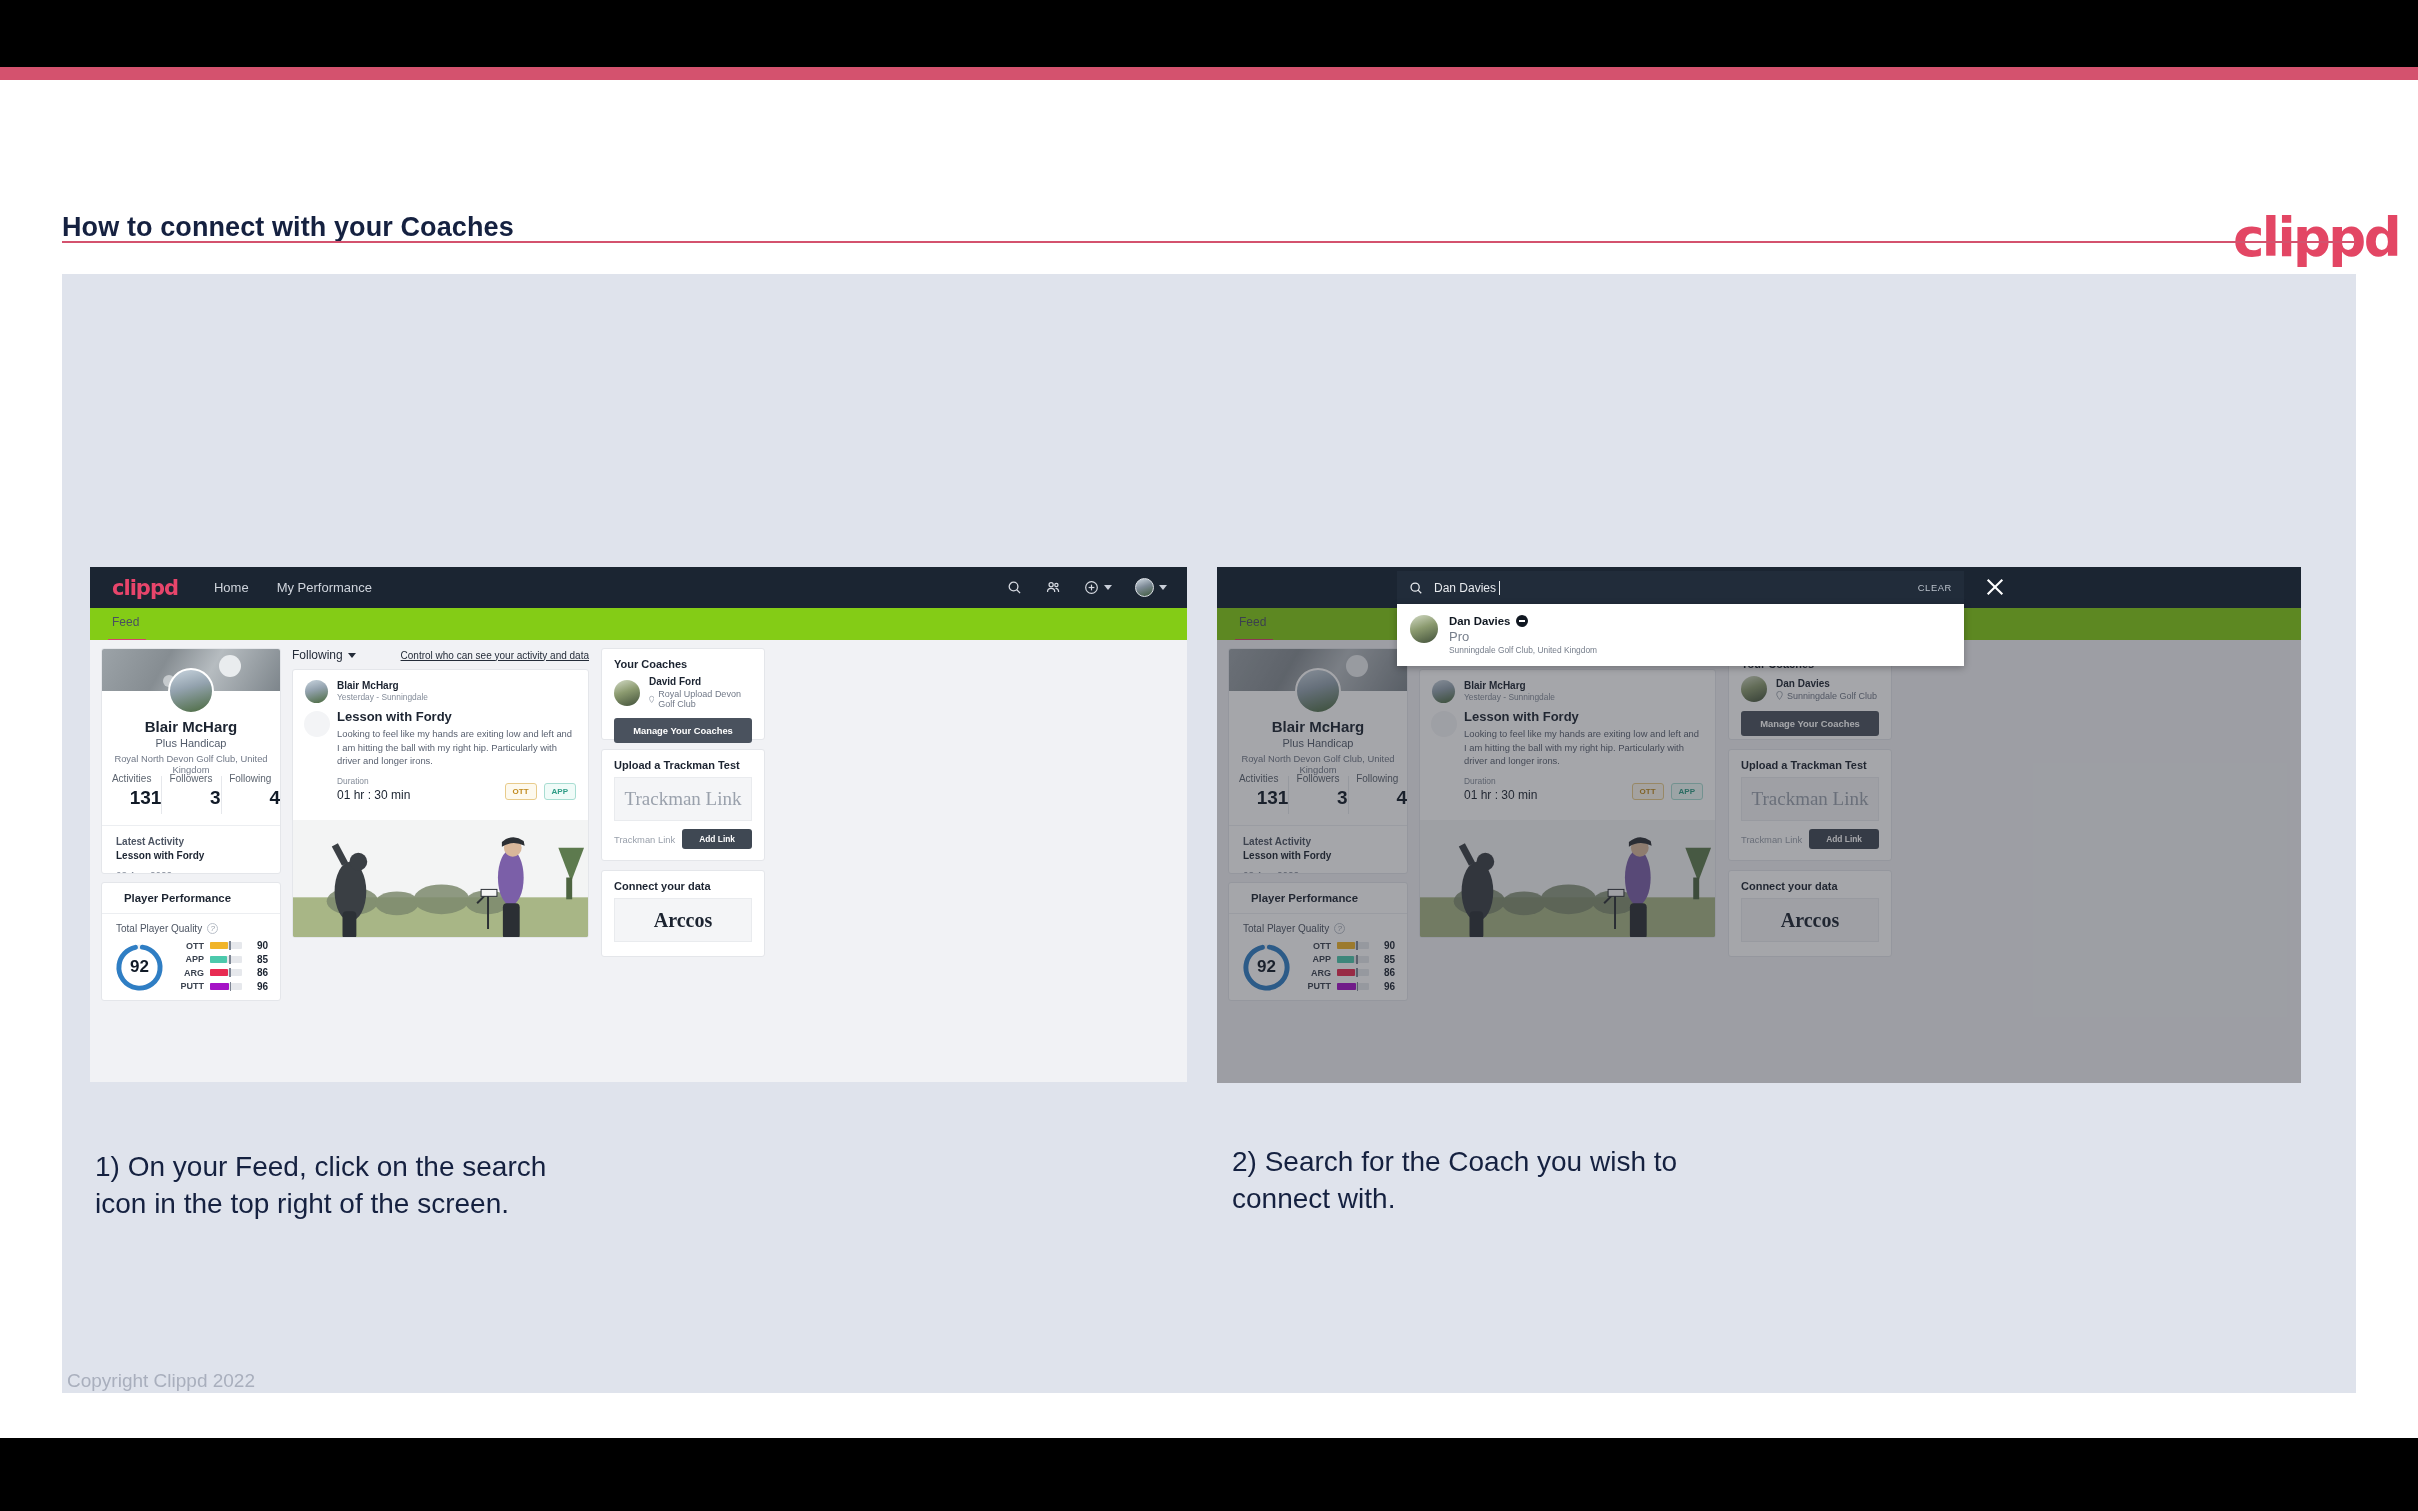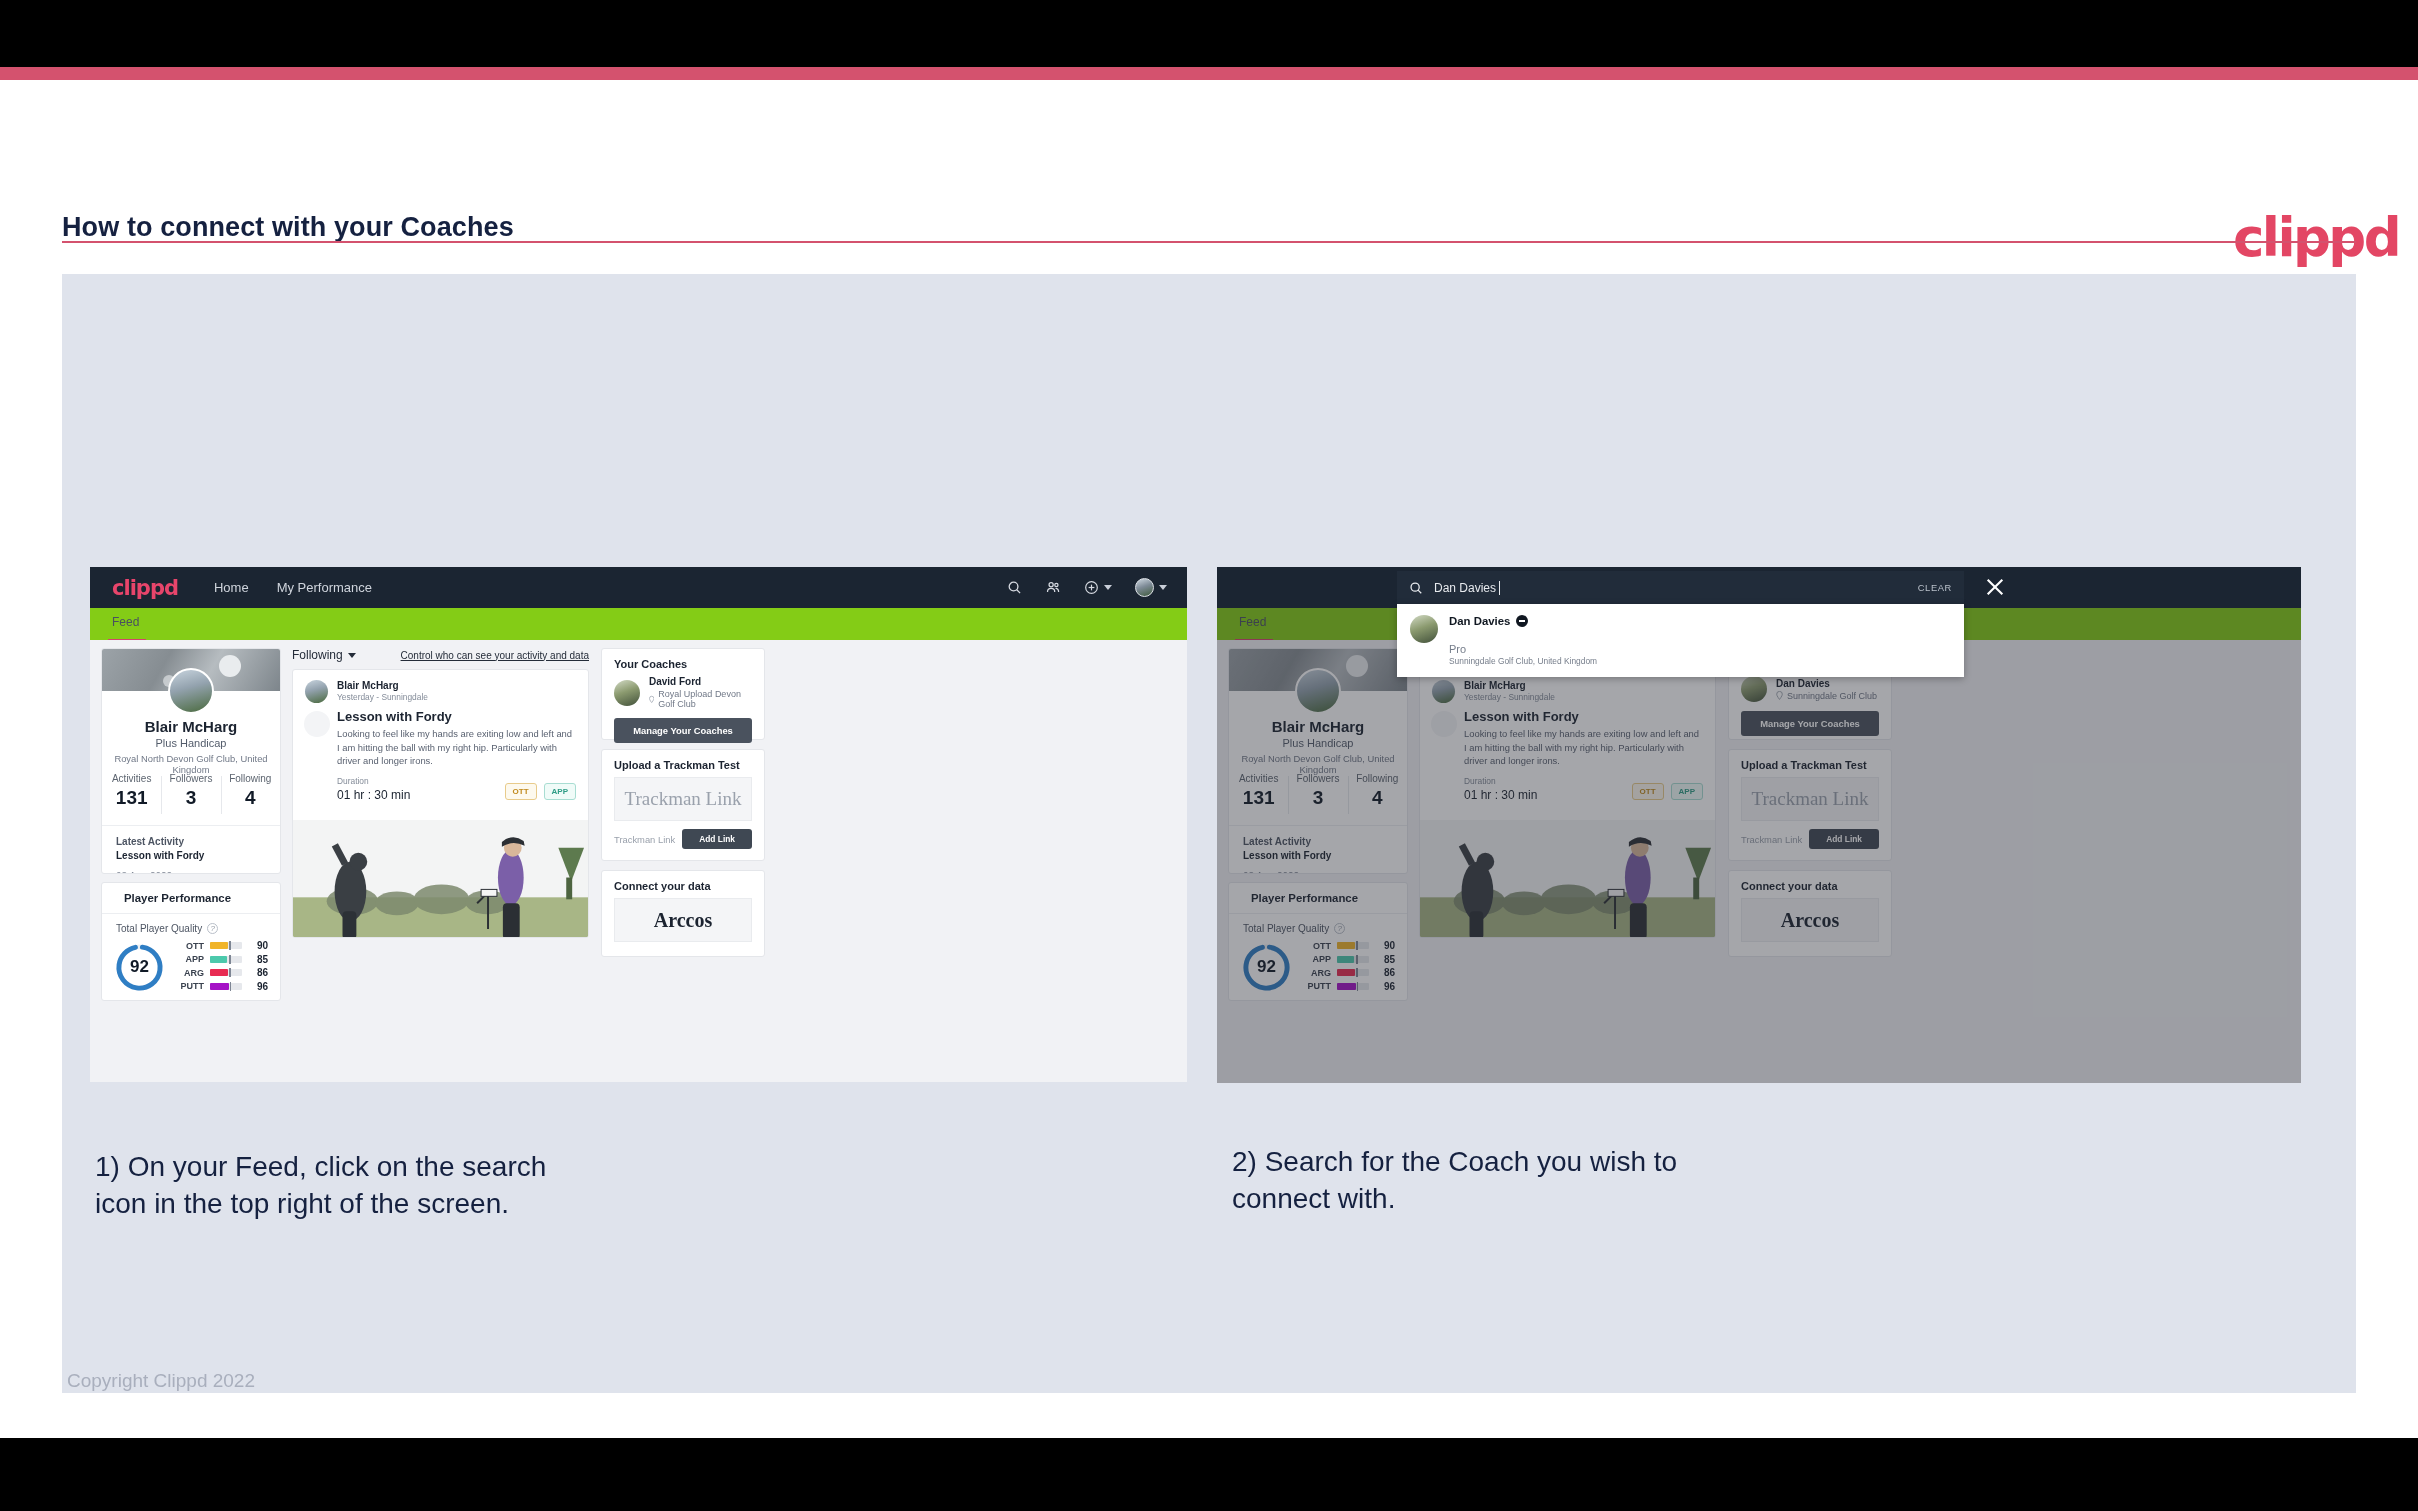--- a/index.html
+++ b/index.html
@@ -116,21 +116,21 @@
     background:linear-gradient(165deg,#c8d4de 0%,#93a2ae 42%,#4a6a3e 100%);
     border:2px solid #fff;
   }
   .p-name { position:absolute; top:69px; width:100%; text-align:center; font-size:15px; font-weight:bold; color:#1b2330; }
   .p-hcp { position:absolute; top:88px; width:100%; text-align:center; font-size:11px; color:#535c6b; }
   .p-club { position:absolute; top:104px; width:100%; text-align:center; font-size:9.4px; color:#707887; }
   .p-stats { position:absolute; top:124px; left:0; width:100%; display:flex; }
   .p-stat { flex:1; text-align:center; position:relative; }
   .p-stat + .p-stat::before { content:""; position:absolute; left:0; top:3px; width:1px; height:38px; background:#e6e8ec; }
   .p-stat .lbl { font-size:10px; color:#5c646f; }
-  .p-stat .val { font-size:19px; font-weight:bold; color:#111a27; margin-top:3px; }
+  .p-stat .val { font-size:19px; font-weight:bold; color:#111a27; margin-top:3px;text-align:right; }
   .p-latest { position:absolute; left:0; top:176px; width:100%; border-top:1px solid #eceef1; padding:10px 14px; }
   .p-latest .l1 { font-size:10px; font-weight:bold; color:#4d5563; }
   .p-latest .l2 { font-size:10px; font-weight:bold; color:#1b2330; margin-top:3px; }
   .p-latest .l3 { font-size:10px; color:#828a98; margin-top:10px; }
 
   .perf-head { padding:9px 22px; font-size:11.4px; font-weight:bold; color:#1b2330; border-bottom:1px solid #eceef1; }
   .perf-sub { padding:9px 14px 4px; font-size:10px; color:#4d5563; display:flex; align-items:center; gap:5px;}
   .qmark { width:11px;height:11px;border-radius:50%;border:1px solid #b9bfc9;color:#9aa1ac;font-size:8px;line-height:9px;text-align:center; }
   .perf-body { display:flex; padding:2px 12px 10px; align-items:center; gap:10px; }
   .ring { position:relative; width:51px;height:51px;flex:none; }
@@ -209,21 +209,21 @@
   .sugg {
     position:absolute; left:180px; top:37px; width:567px; z-index:45;
     background:#fff; box-shadow:0 2px 7px rgba(0,0,0,.28); padding:11px 13px;
     display:flex; gap:11px; align-items:flex-start;
   }
   .sugg-av { width:28px;height:28px;border-radius:50%;flex:none;
     background:linear-gradient(160deg,#d3dbc6 0%,#8b9a6f 45%,#41503a 100%); }
   .sugg-name { font-size:11.4px; font-weight:bold; color:#101721; display:flex; align-items:center; gap:6px; }
   .pro-badge { width:12px;height:12px;border-radius:50%;background:#101721; position:relative; }
   .pro-badge::after { content:""; position:absolute; left:3px; top:5px; width:6px; height:2px; background:#fff; }
-  .sugg-role { font-size:11px; color:#767e8b; margin-top:16px; }
+  .sugg-role { font-size:13px; color:#767e8b; margin-top:2px; }
   .sugg-club { font-size:8.4px; color:#767e8b; margin-top:1px; }
 </style>
 </head>
 <body>
 
 <div class="top-black"></div>
 <div class="top-crimson"></div>
 <div class="bottom-black"></div>
 
 <div class="slide-header">

